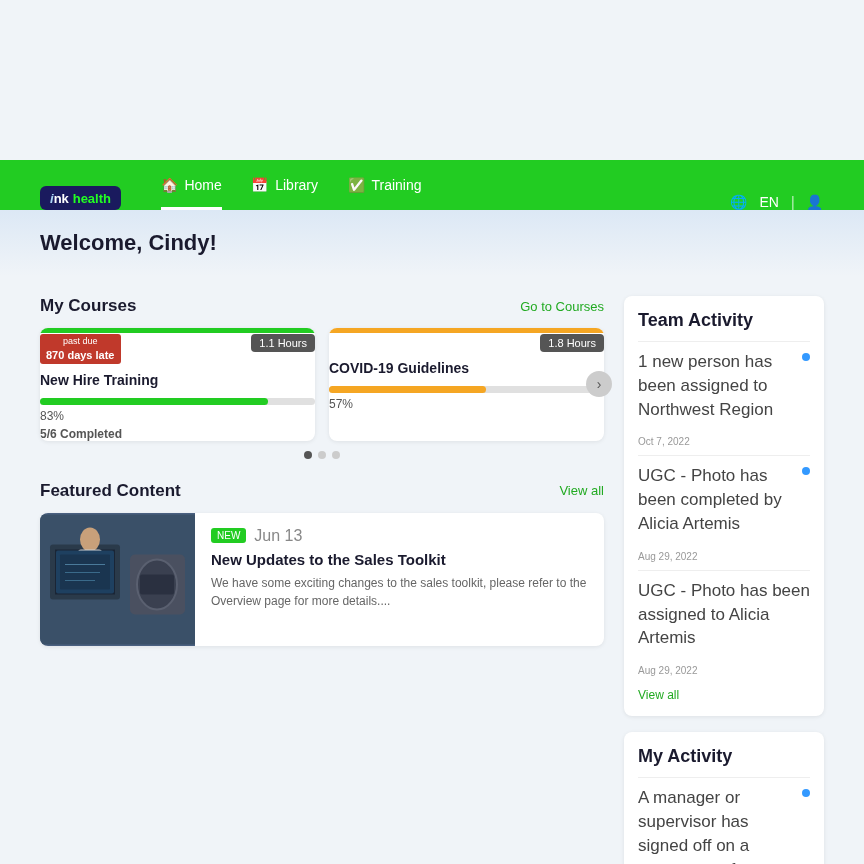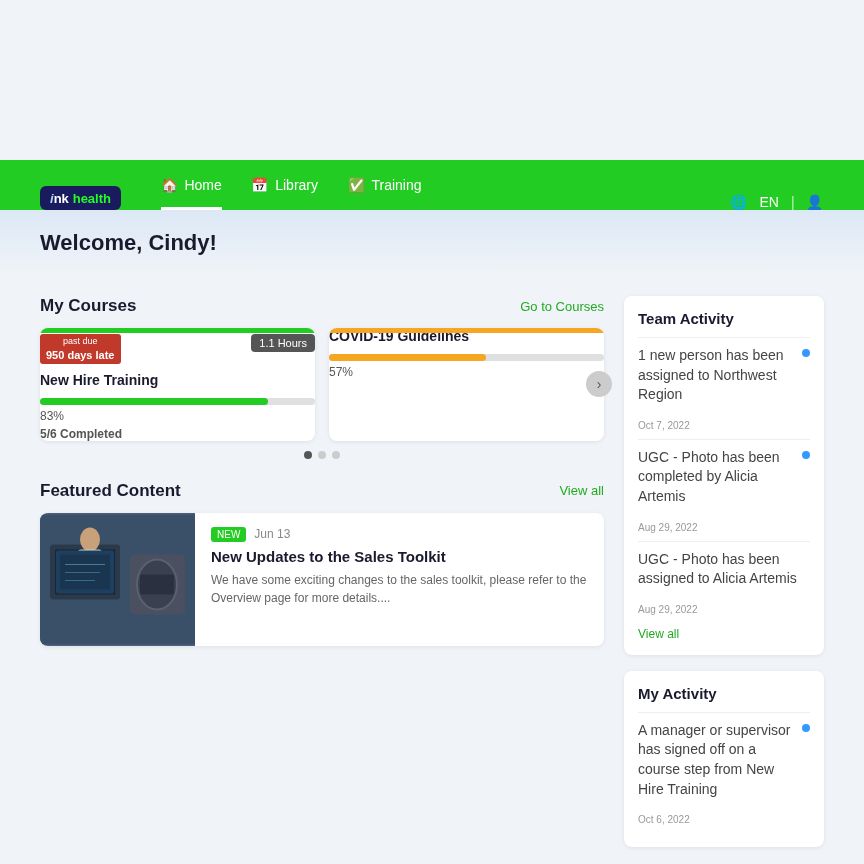--- a/index.html
+++ b/index.html
@@ -250,21 +250,21 @@
     }
     .new-badge {
       background: #22cc22;
       color: white;
       font-size: 10px;
       font-weight: normal;
       padding: 2px 6px;
       border-radius: 3px;
     }
     .featured-date {
-      font-size: 12px;
+      font-size: 16px;
       color: #888;
     }
     .featured-title {
       font-size: 15px;
       font-weight: bold;
       color: #1a1a2e;
       margin-bottom: 6px;
     }
     .featured-desc {
       font-size: 12px;
@@ -274,35 +274,35 @@
 
     
     .activity-card {
       background: white;
       border-radius: 8px;
       padding: 14px;
       box-shadow: 0 1px 4px rgba(0,0,0,0.08);
       margin-bottom: 16px;
     }
     .activity-title {
-      font-size: 15px;
+      font-size: 18px;
       font-weight: bold;
       color: #1a1a2e;
       margin-bottom: 10px;
     }
     .activity-item {
       border-top: 1px solid #eee;
       padding: 8px 0;
       display: flex;
       justify-content: space-between;
       align-items: flex-start;
       gap: 6px;
     }
     .activity-text {
-      font-size: 14px;
+      font-size: 17px;
       color: #444;
       line-height: 1.4;
       flex: 1;
     }
     .activity-date {
       font-size: 10px;
       color: #999;
       margin-top: 15px;
     }
     .blue-dot {
@@ -373,34 +373,38 @@
         <span class="section-link">Go to Courses</span>
       </div>
 
       <div class="courses-row">
 
         <div class="course-card">
           <div class="course-card-top-bar bar-green"></div>
           <div class="course-badge-row">
             <div class="past-due-badge">
               <div>past due</div>
-              <div class="days">950 days late</div>
+              <div class="days">870 days late</div>
             </div>
             <div class="hours-badge">1.1 Hours</div>
           </div>
           <div class="course-name">New Hire Training</div>
           <div class="progress-bar-bg">
             <div class="progress-bar-fill fill-green" style="width:83%"></div>
           </div>
           <div class="progress-pct">83%</div>
           <div class="completed-text">5/6 Completed</div>
         </div>
 
         <div class="course-card">
           <div class="course-card-top-bar bar-orange"></div>
+          <div class="course-badge-row">
+            <div></div>
+            <div class="hours-badge">1.8 Hours</div>
+          </div>
           <div class="course-name">COVID-19 Guidelines</div>
           <div class="progress-bar-bg">
             <div class="progress-bar-fill fill-orange" style="width:57%"></div>
           </div>
           <div class="progress-pct">57%</div>
         </div>
 
         <div class="carousel-nav">›</div>
       </div>
 

